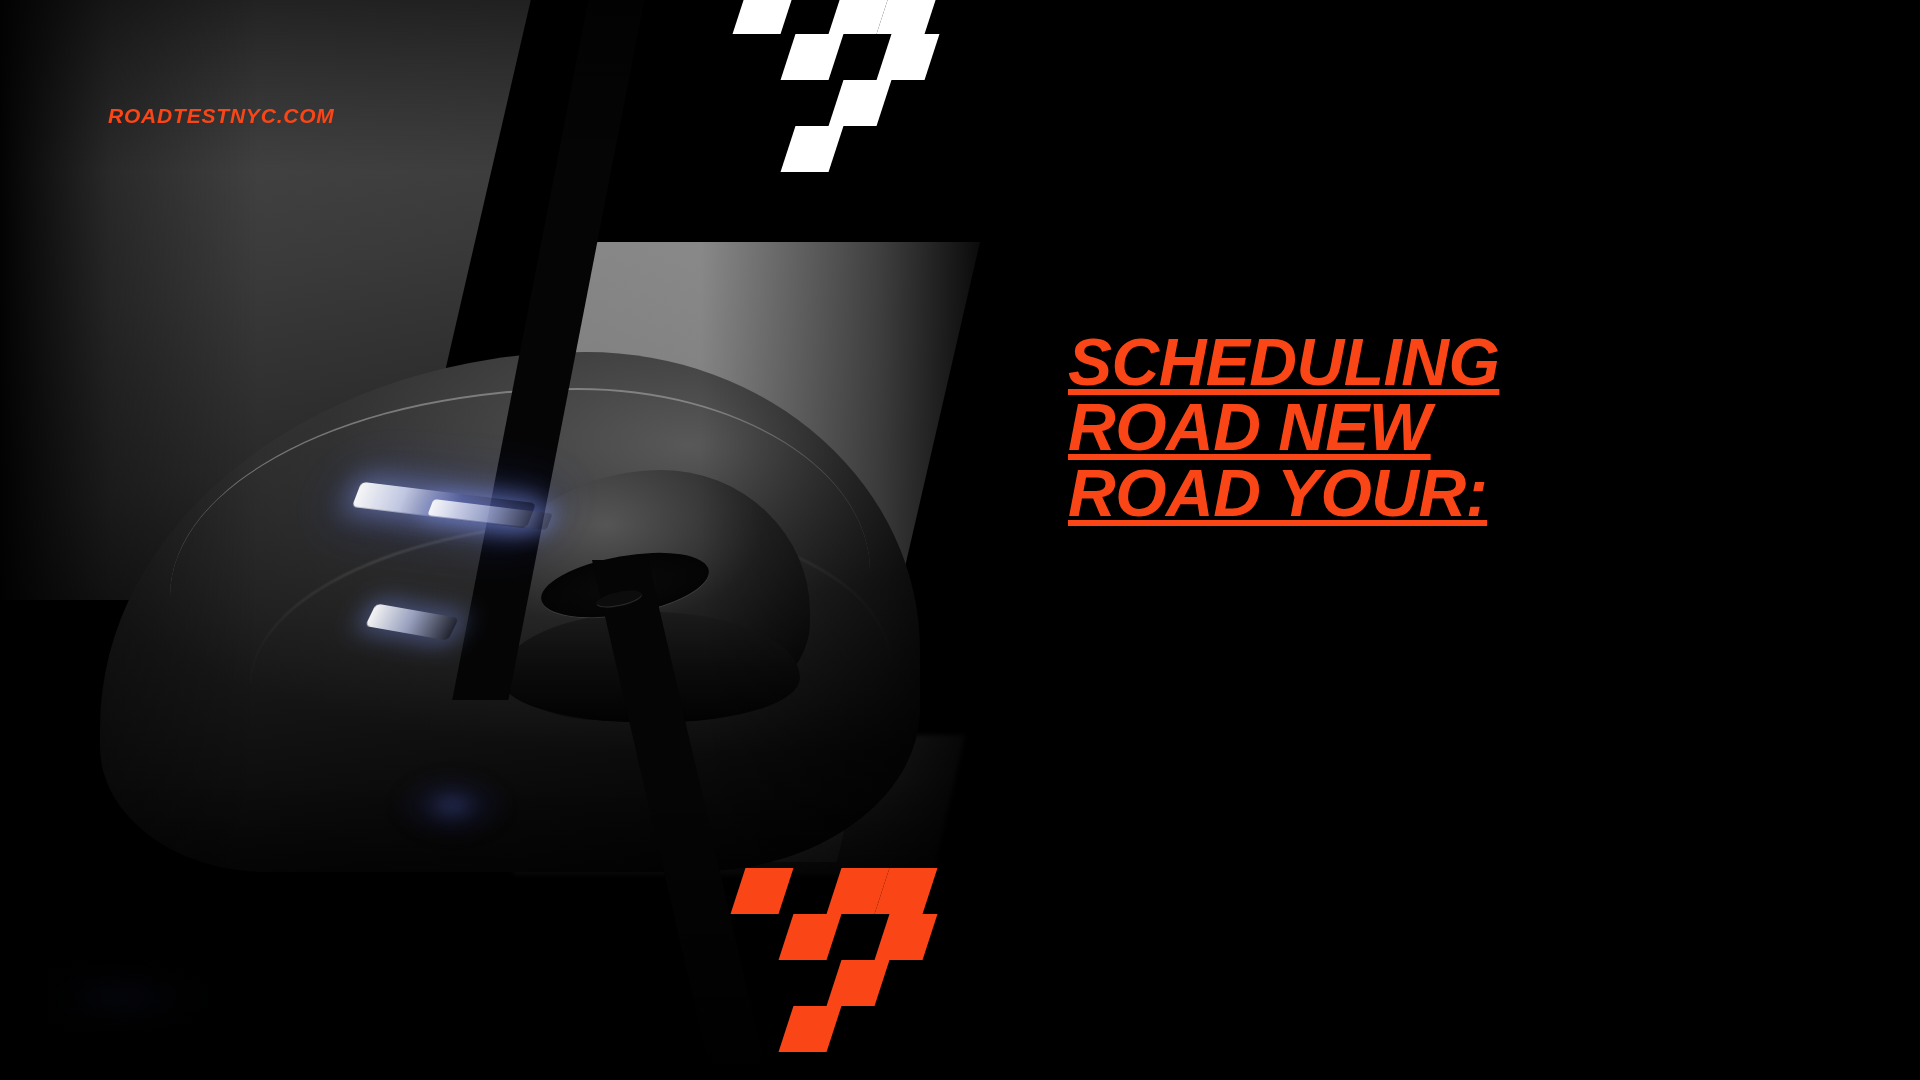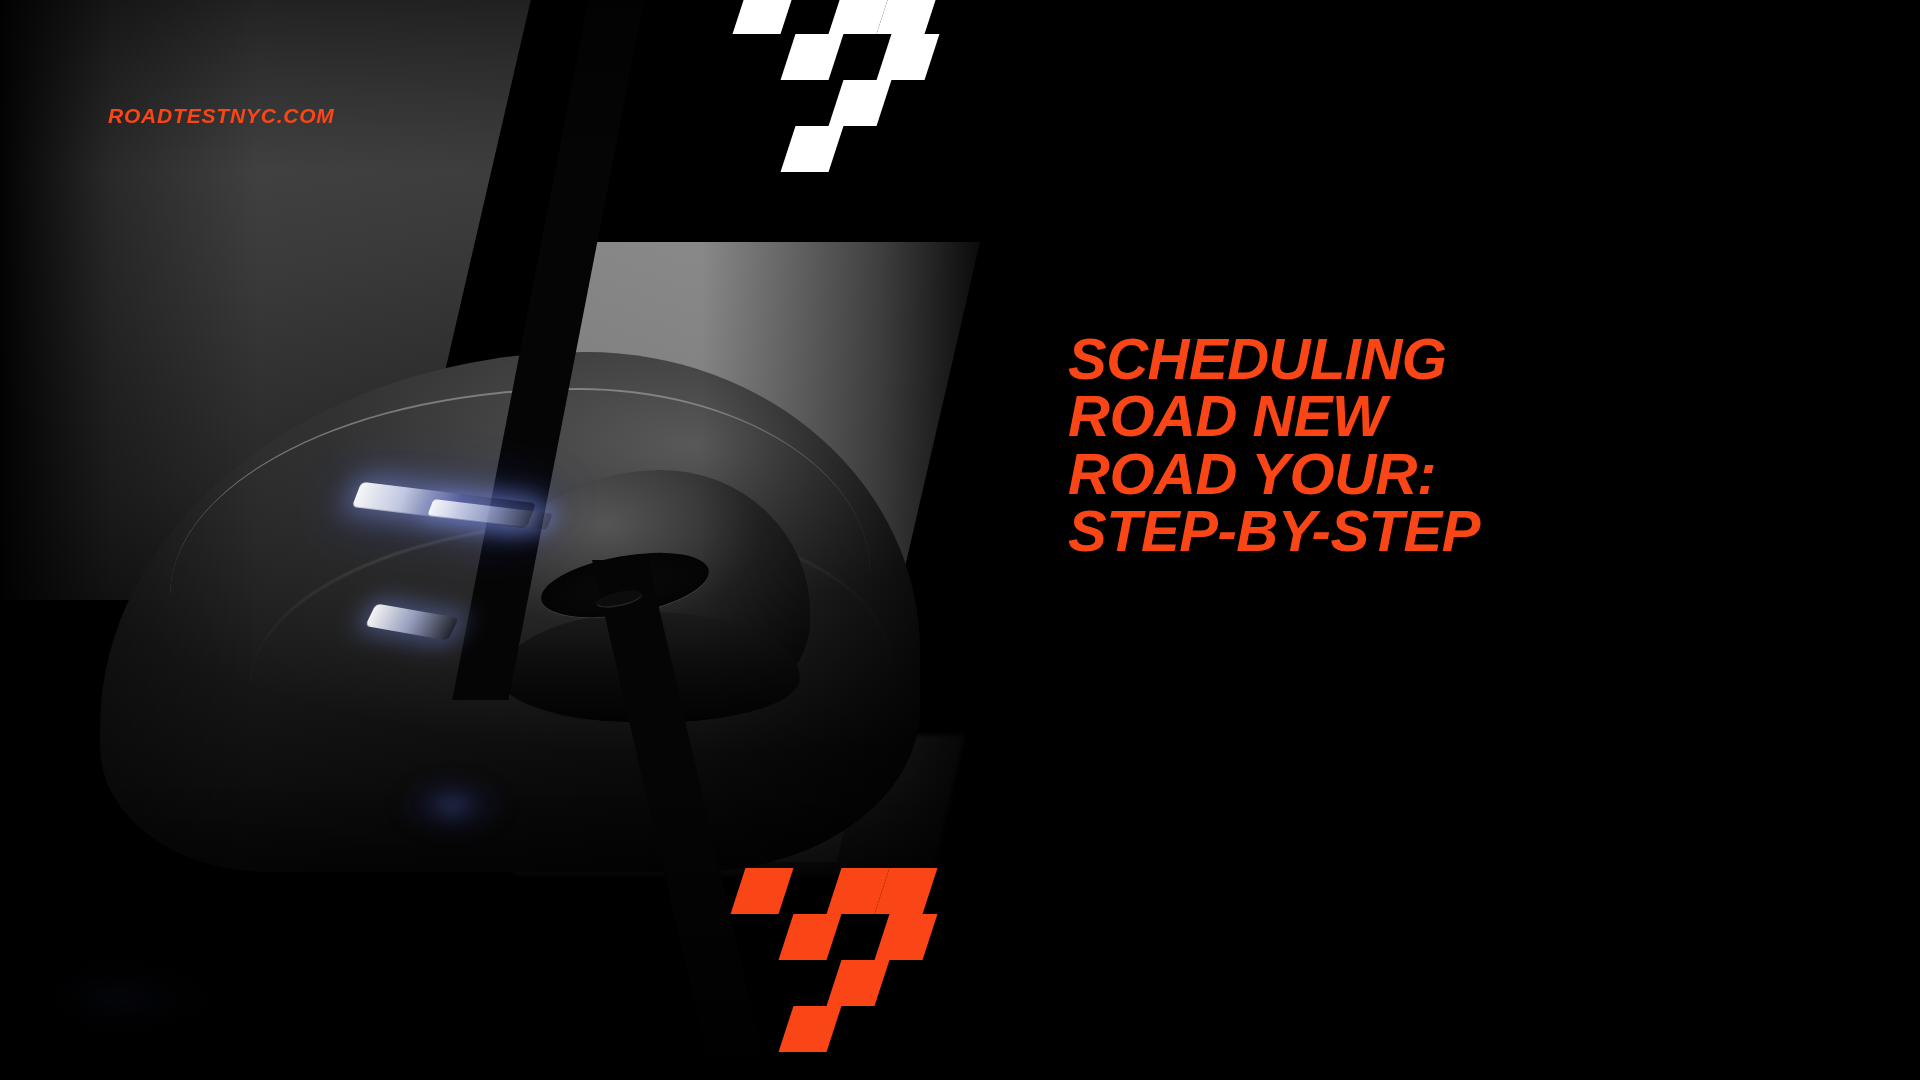--- a/index.html
+++ b/index.html
@@ -233,25 +233,26 @@
   .flag-top    { left:740px; top:-12px;  }
   .flag-bottom { left:738px; top:868px;  }
 
   
   .headline {
     position:absolute;
     left:1068px; top:330px;
     width:800px;
     z-index:40;
     color:#FA4616;
-    font-size:58px;
+    font-size:66px;
     line-height:.99;
     font-weight:bold;
     font-style:italic;
     letter-spacing:-.5px;
+    text-decoration:underline;
   }
   .headline .line { display:block; white-space:nowrap; }
 </style>
 </head>
 <body>
 
 <div id="stage" style="background: rgb(0, 0, 0);">
 
   <div class="visual">
     <div class="panel-a"></div>
@@ -314,16 +315,15 @@
       <div class="cell" style="background: transparent;"></div>
       <div class="cell" style="background: rgb(250, 70, 22);"></div>
       <div class="cell" style="background: transparent;"></div>
       <div class="cell" style="background: transparent;"></div>
     </div>
 
   <div class="headline" style="color: rgb(250, 70, 22);">
       <span class="line">SCHEDULING</span>
       <span class="line">ROAD NEW</span>
       <span class="line">ROAD YOUR:</span>
-      <span class="line">STEP-BY-STEP</span>
     </div>
 
 </div>
 
 </body></html>

